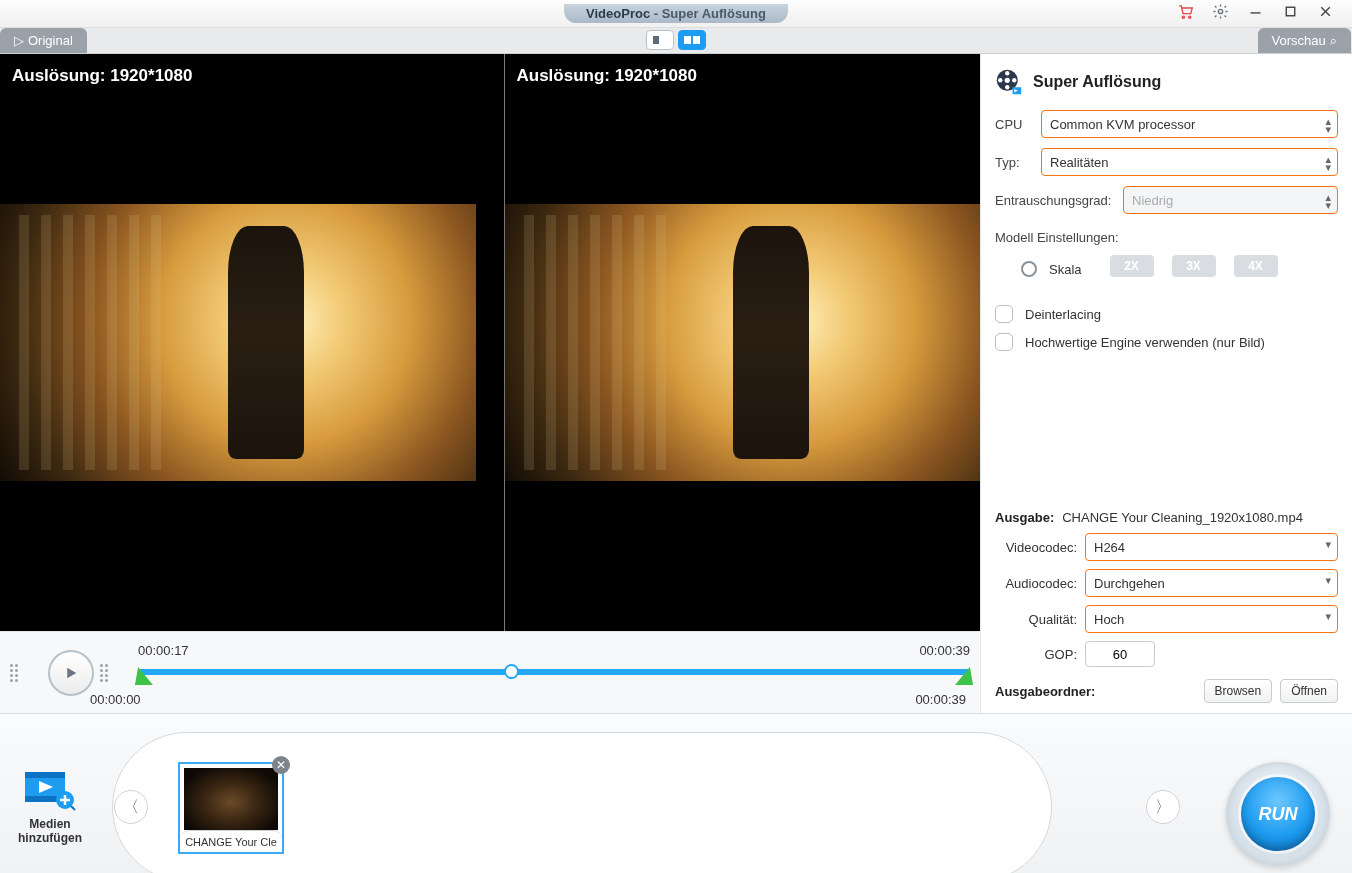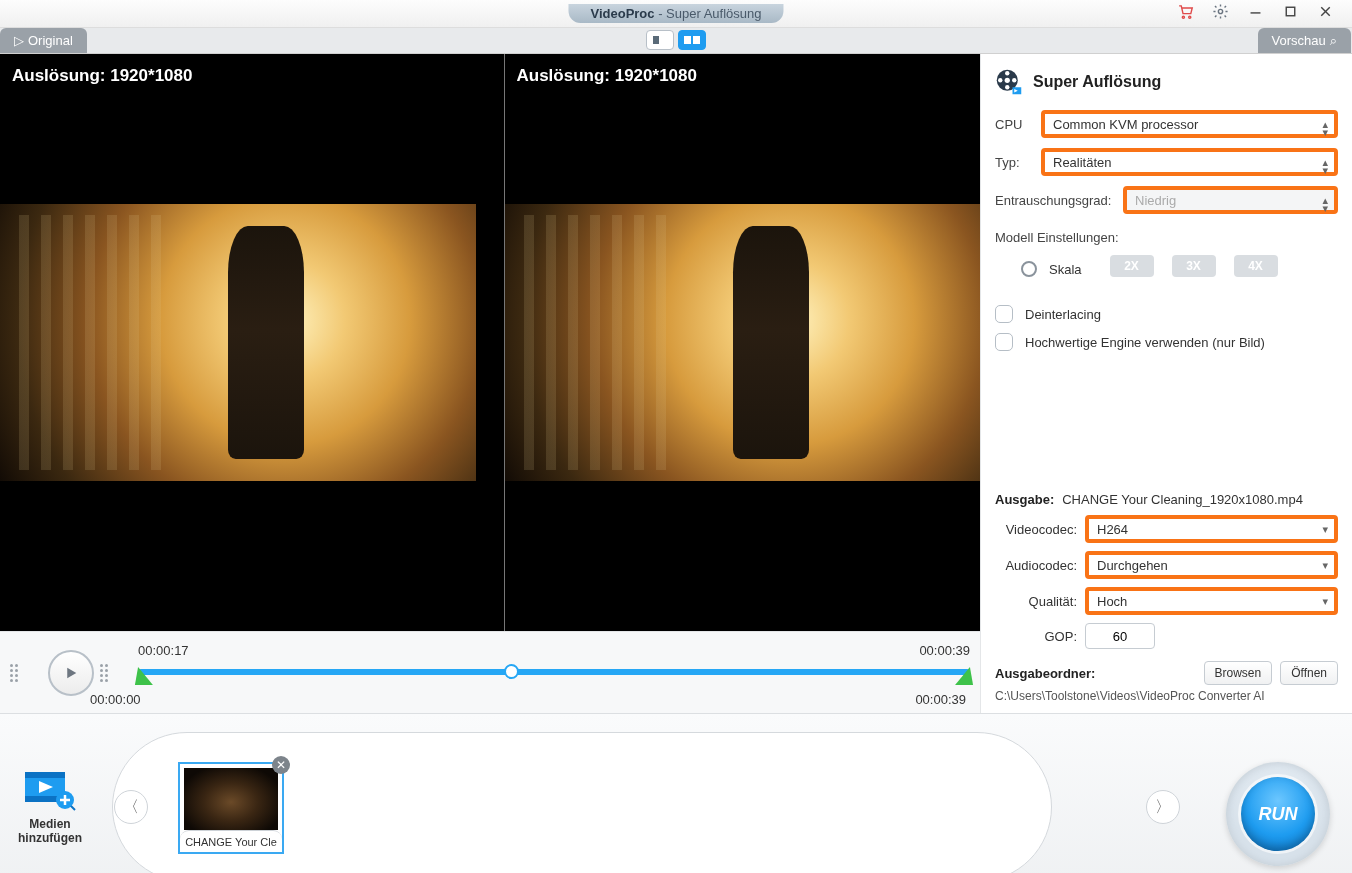--- a/index.html
+++ b/index.html
@@ -1,21 +1,21 @@
 <!DOCTYPE html>
 <html><head>
 <meta charset="utf-8">
 <style>
 * { box-sizing: border-box; margin: 0; padding: 0; font-family: "Segoe UI", Arial, sans-serif; }
 body { width: 1352px; height: 873px; background: #fff; overflow: hidden; position: relative; }
 
 
 .titlebar { height: 28px; background: linear-gradient(#fdfdfd,#f0f0f0); display: flex; align-items: center; position: relative; border-bottom: 1px solid #ddd; }
 .titlebar .title-pill { position: absolute; left: 50%; transform: translateX(-50%); background: linear-gradient(#c8d4de,#a9b9c6); border-radius: 0 0 12px 12px; padding: 2px 22px; font-size: 13px; color: #2b3b4b; font-weight: 600; }
-.title-pill .sub { color: #4a5a6a; font-weight: 400; }
+.title-pill .sub { color: #4a5a6a; font-weight: 700; }
 .titlebar .win-controls { position: absolute; right: 0; display: flex; align-items: center; gap: 18px; padding-right: 18px; }
 .titlebar .win-controls svg { width: 17px; height: 17px; }
 .win-btn { cursor: pointer; }
 
 
 .tabrow { height: 26px; background: #e8eaec; display: flex; align-items: stretch; position: relative; border-bottom: 1px solid #d0d0d0; }
 .tab { padding: 0 14px; display: flex; align-items: center; font-size: 13px; gap: 4px; }
 .tab.original { background: #9aa1a8; color: #fff; border-radius: 6px 6px 0 0; }
 .tab.preview { background: #9aa1a8; color: #fff; border-radius: 6px 6px 0 0; margin-left: auto; margin-right: 1px; }
 .view-toggles { position: absolute; left: 50%; top: 2px; transform: translateX(-50%); display: flex; gap: 4px; }
@@ -49,21 +49,21 @@
 .timeline .out-mark{right:-6px;border-top:0;border-bottom:18px solid #3ec24a; transform: skewX(-18deg);}
 .timeline .baseline-times{position:absolute;bottom:-4px;left:-48px;right:4px;display:flex;justify-content:space-between;font-size:13px;color:#333;gap:48px;}
 
 
 .panel { width: 372px; background:#fff; padding: 14px 14px 10px 14px; border-left:1px solid #e4e6e8; display:flex; flex-direction:column; position:relative;}
 .panel h2 { font-size:16px; font-weight:700; color:#222; display:flex; align-items:center; gap:10px; margin-bottom:14px;}
 .panel h2 .film-ic{width:28px;height:28px;}
 .frow { display:flex; align-items:center; gap:10px; margin-bottom:10px; font-size:13px; color:#444;}
 .frow .lbl{ width:36px; }
 .frow.long .lbl{ width:118px; }
-.sel { flex:1; height:28px; border:4px solid #f97316; border-radius:4px; padding:0 24px 0 8px; background:#fff; font-size:13px; color:#333; position:relative; display:flex; align-items:center;}
+.sel { flex:1; height:28px; border:1px solid #f97316; border-radius:4px; padding:0 24px 0 8px; background:#fff; font-size:13px; color:#333; position:relative; display:flex; align-items:center;}
 .sel.disabled { color:#aaa; background:#f4f5f6;}
 .sel .chev{position:absolute;right:6px;top:6px;font-size:11px;color:#666;line-height:8px;}
 .section-label{font-size:13px;color:#444;margin:6px 0 10px;}
 .radio-row{display:flex;align-items:flex-end;gap:12px;margin-left:26px;margin-bottom:10px;font-size:13px;color:#333;}
 .radio{width:16px;height:16px;border-radius:50%;border:2px solid #8a939c;display:inline-flex;align-items:center;justify-content:center;}
 .radio.checked{border-color:#1e9cf0;}
 .radio.checked::after{content:"";width:8px;height:8px;border-radius:50%;background:#1e9cf0;}
 .scale-btns{display:flex;gap:18px;}
 .scale-btn{width:44px;height:22px;border-radius:4px;background:#d9dde1;color:#fff;font-size:12px;display:flex;align-items:center;justify-content:center;font-weight:600;}
 .chk-row{display:flex;align-items:center;gap:12px;margin-bottom:10px;font-size:13px;color:#333;}
@@ -307,21 +307,20 @@
         <span class="olbl">GOP:</span>
         <input class="num" value="60" style="">
       </div>
     <div class="folder-row">
       <span class="out-head">Ausgabeordner:</span>
       <div class="btns">
           <div class="mini-btn">Browsen</div>
           <div class="mini-btn">Öffnen</div>
         </div>
     </div>
-    <div class="path">C:\Users\Toolstone\Videos\VideoProc Converter AI</div>
   </div>
 </div>
 
 <div class="bottom">
   <div class="arc"></div>
   <div class="add-media">
     <span class="ic">
       <svg viewBox="0 0 54 44">
           <rect x="2" y="4" width="40" height="30" rx="3" fill="#1e9cf0"></rect>
           <rect x="2" y="4" width="40" height="6" fill="#0b72c4"></rect>

